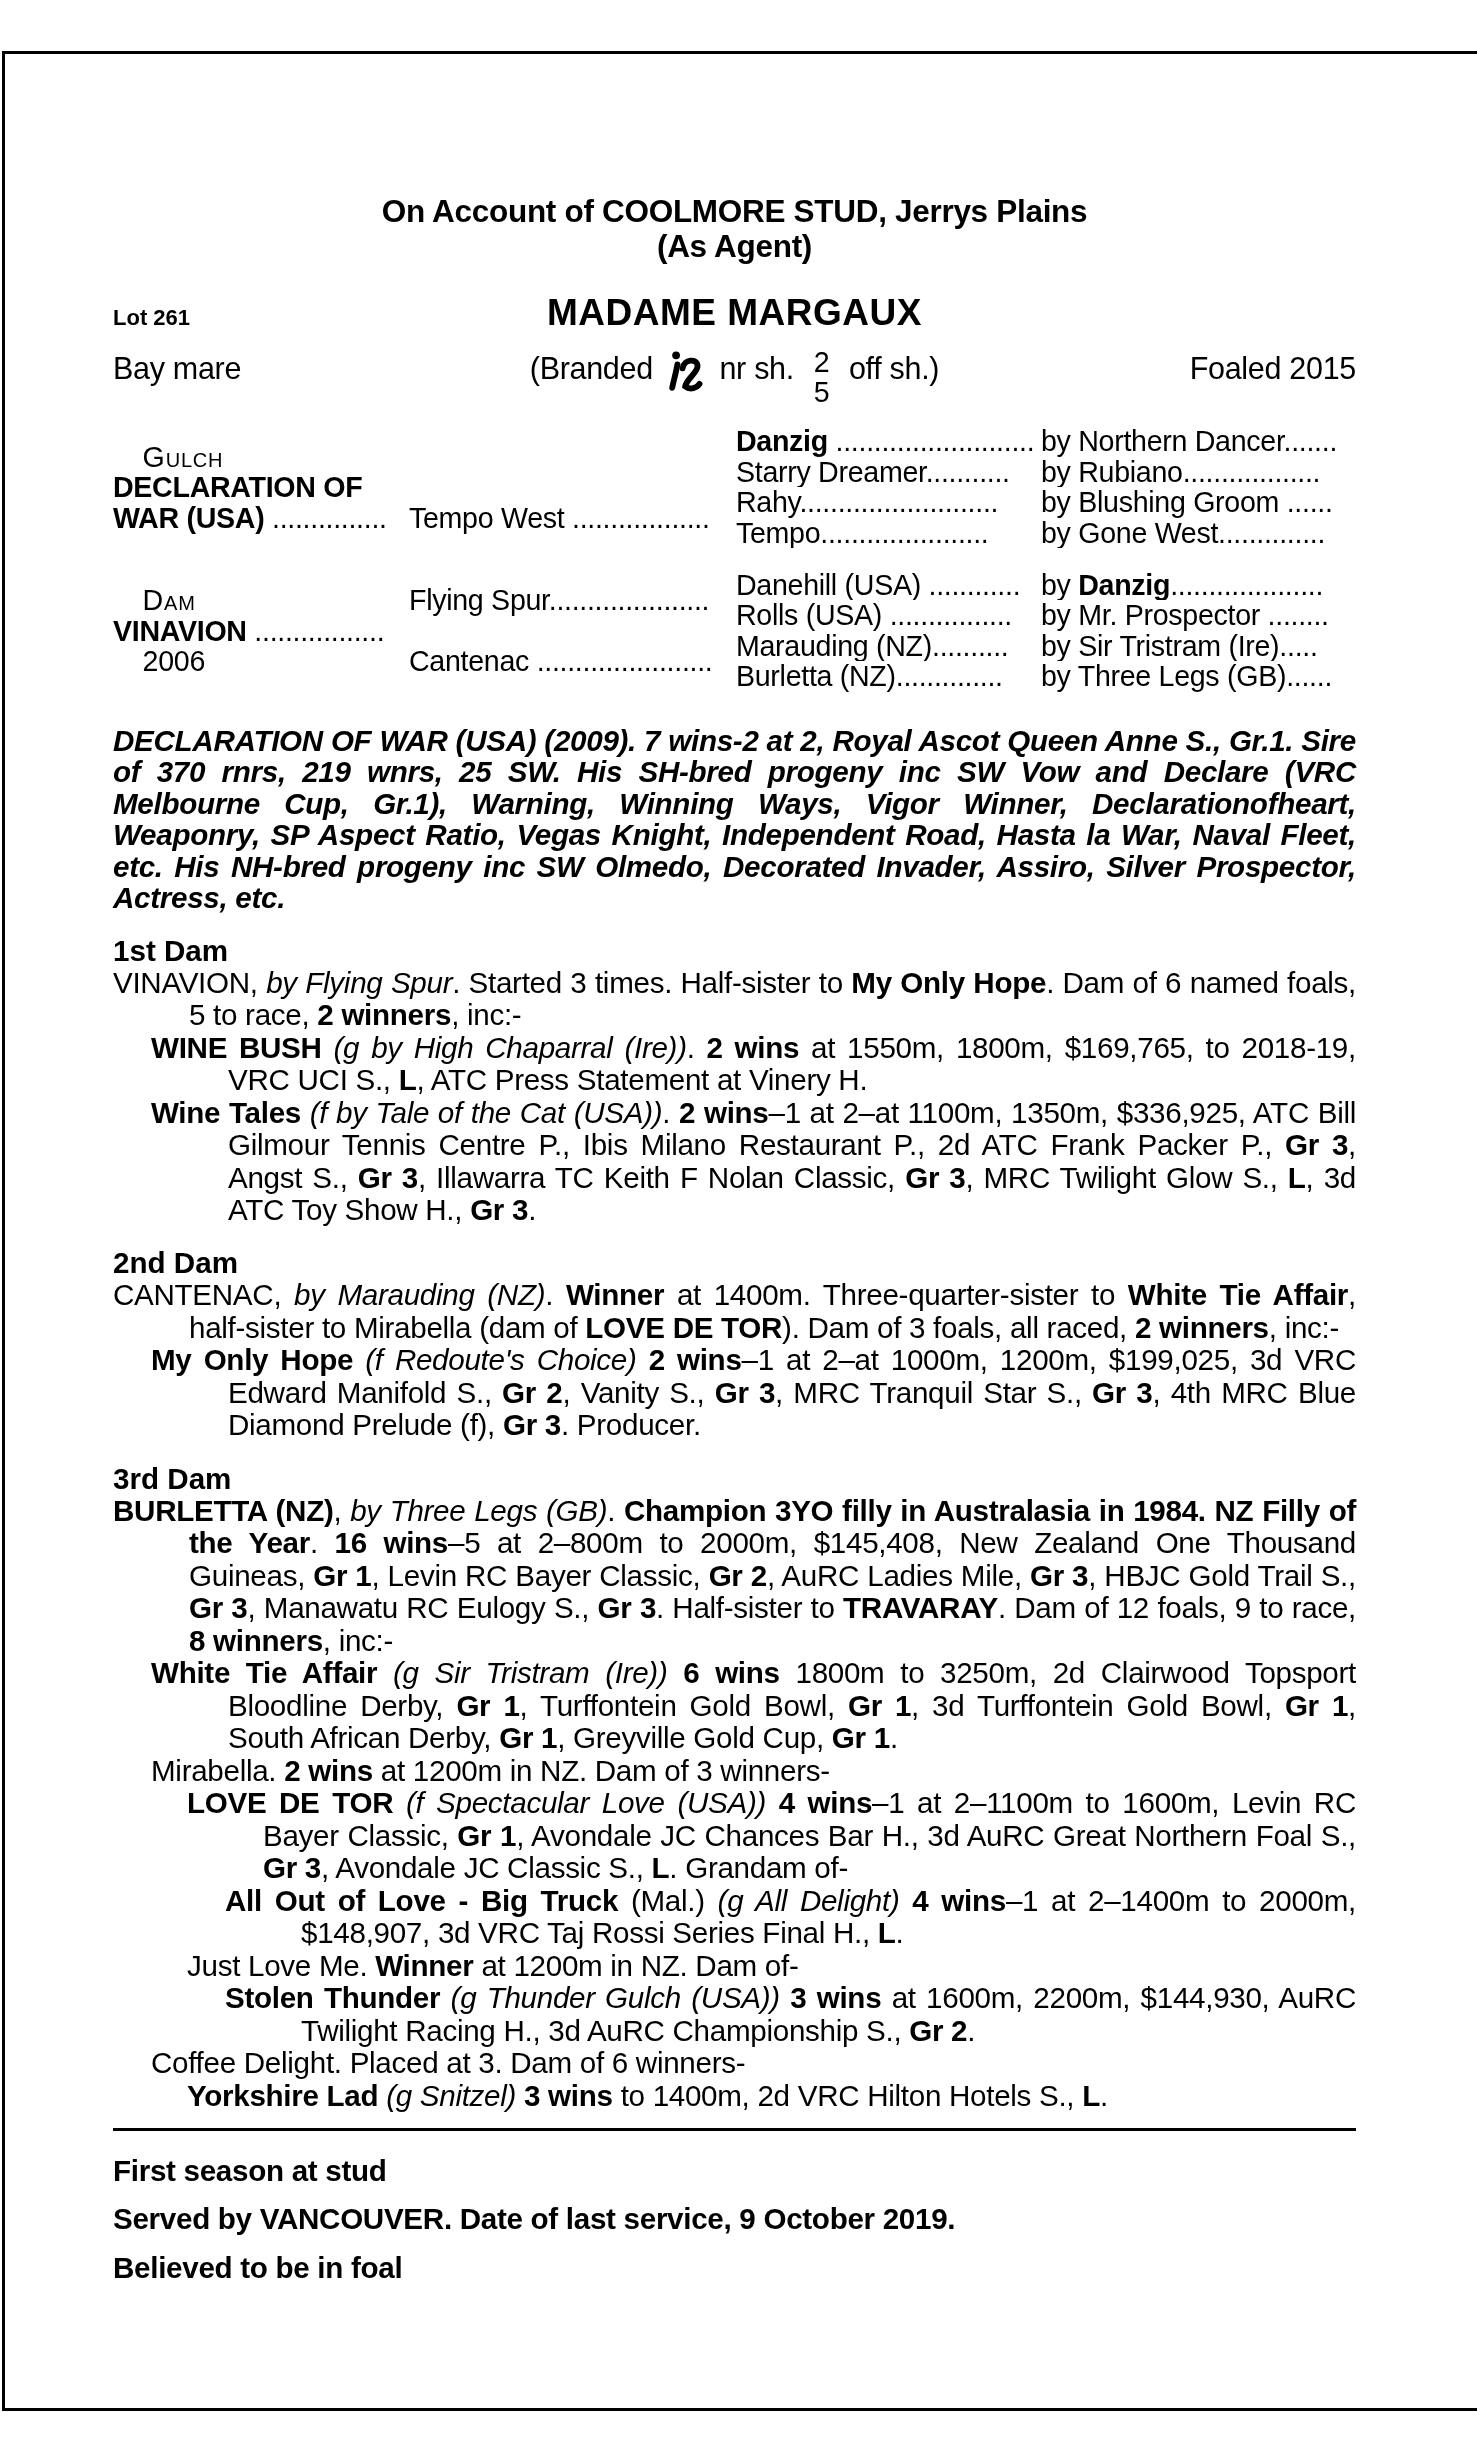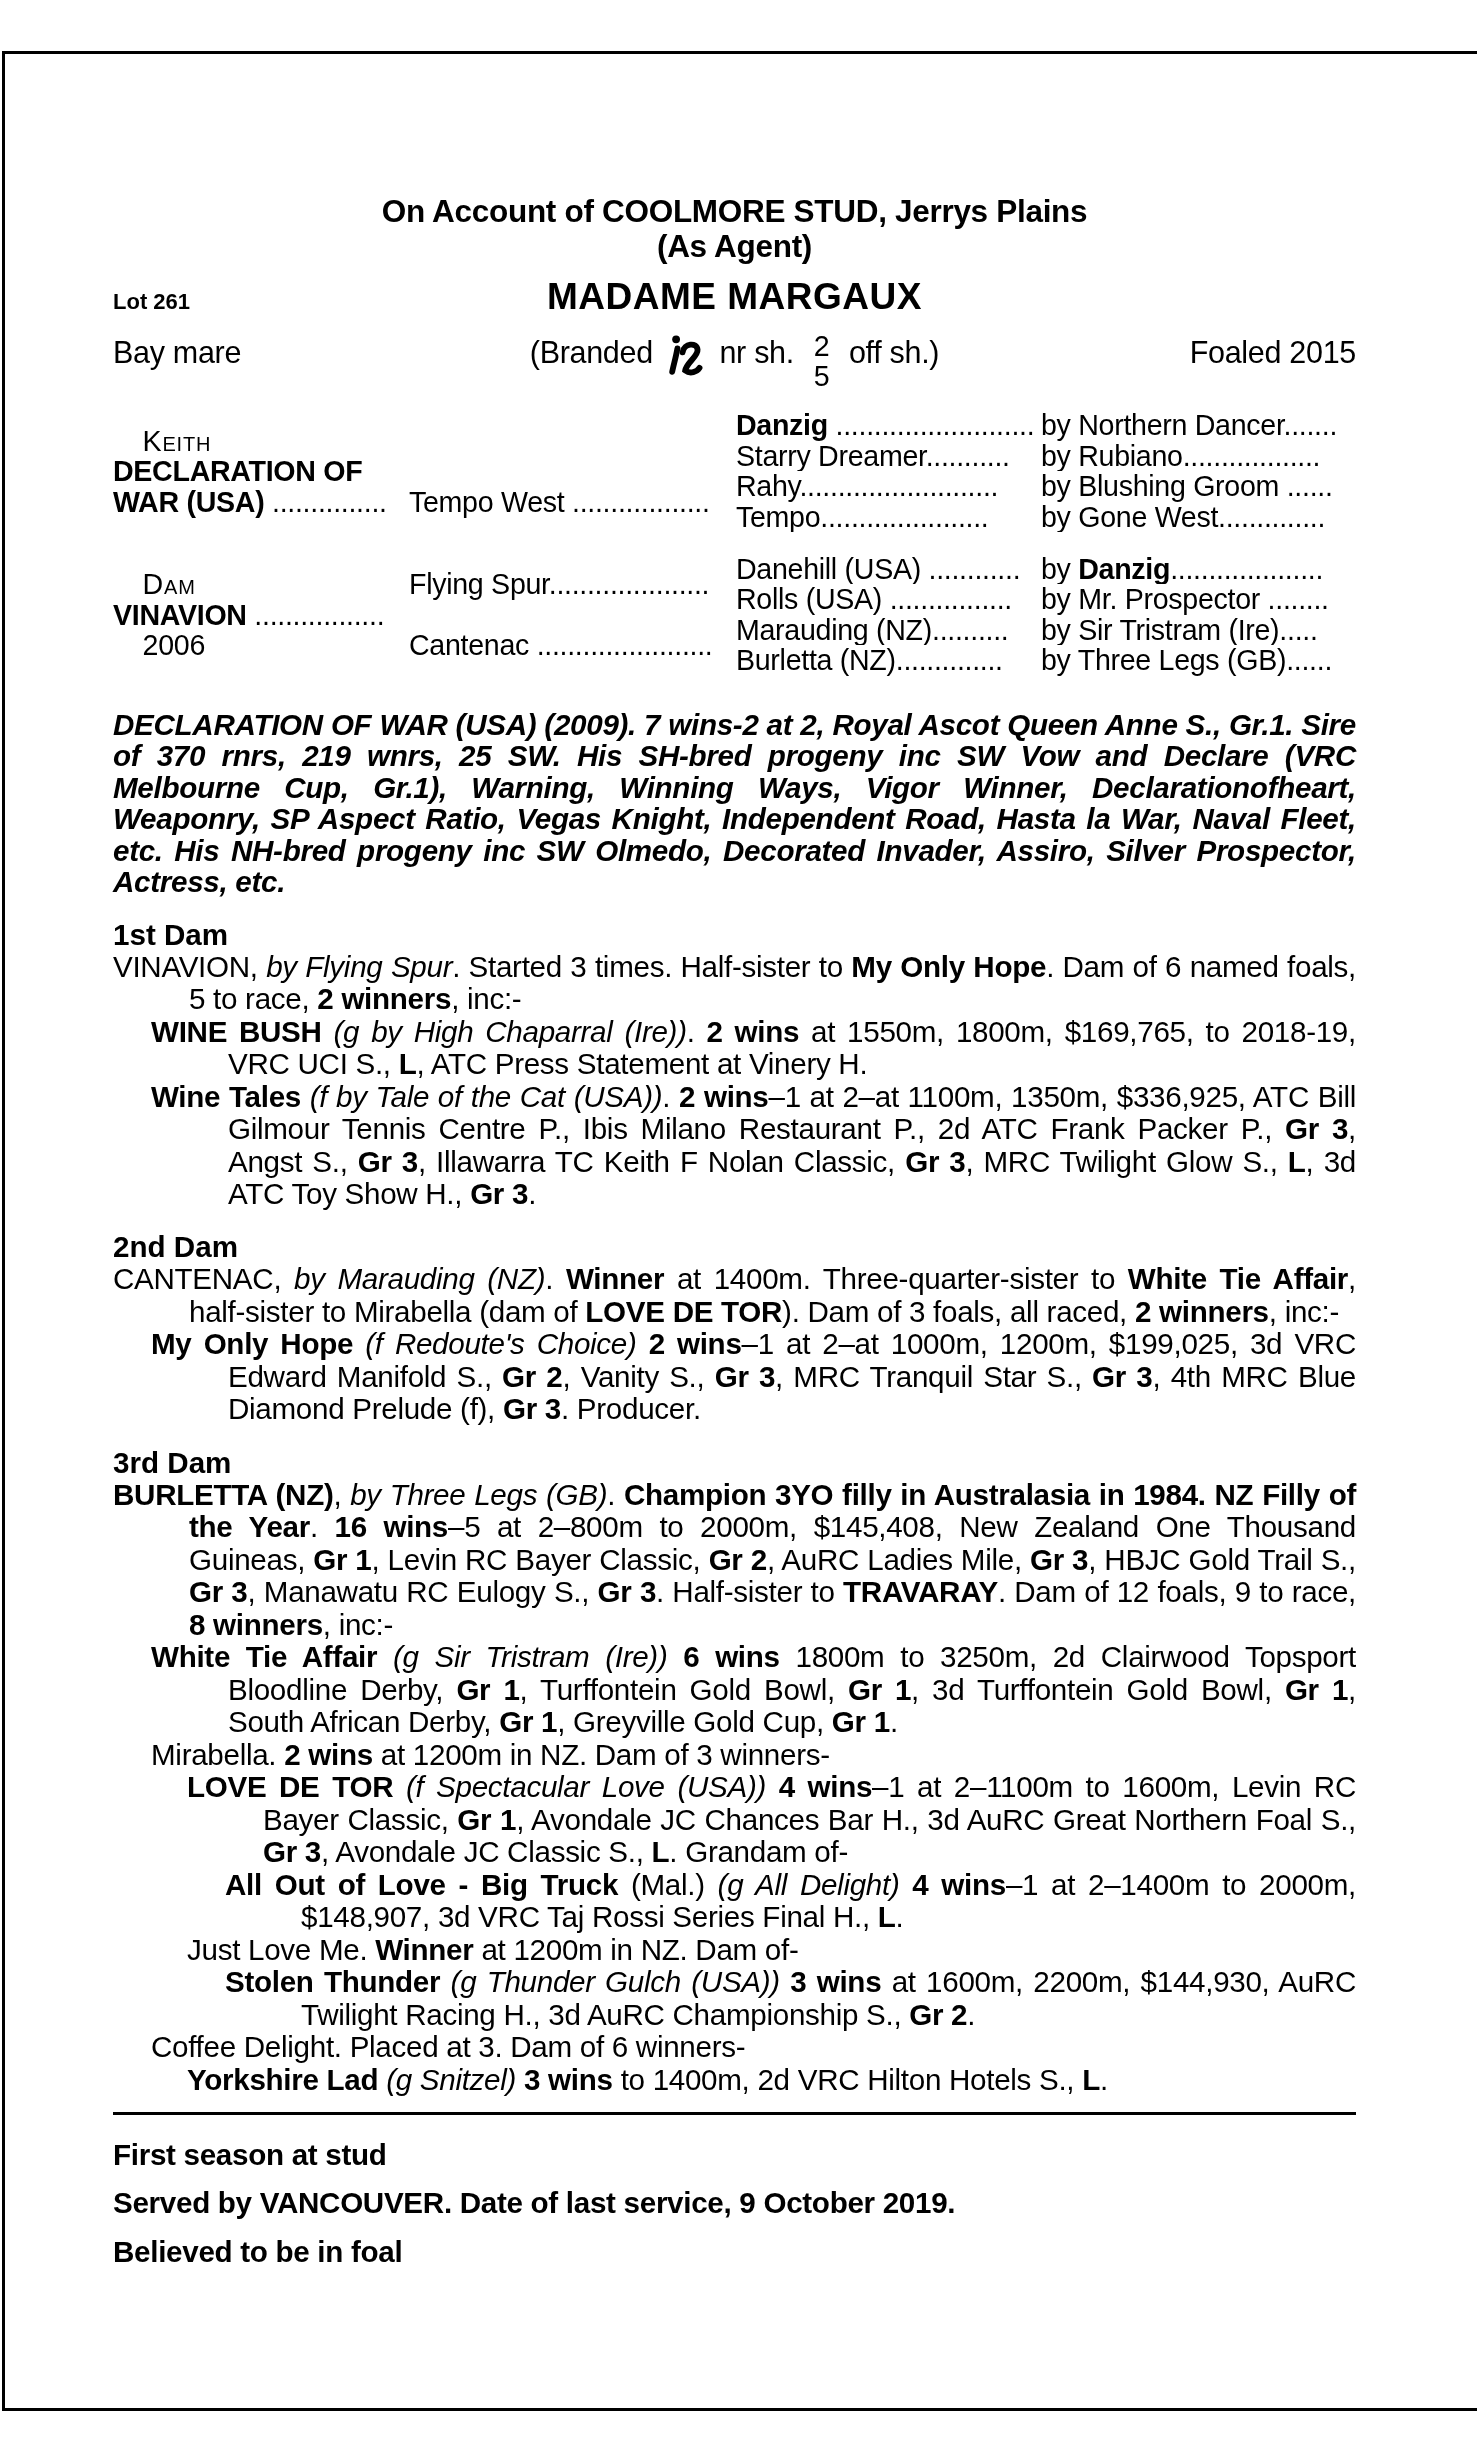--- a/index.html
+++ b/index.html
@@ -20,21 +20,21 @@
   .r-n { font-weight:normal; font-style:normal; }
   .r-b { font-weight:bold; }
   .r-i { font-style:italic; }
   .r-bi { font-weight:bold; font-style:italic; }
 
   
   .account-line { text-align:center; font-weight:bold; font-size:31.5px; line-height:36px; letter-spacing:-0.3px; }
   .agent-line   { text-align:center; font-weight:bold; font-size:31.5px; line-height:35px; letter-spacing:-0.3px; }
   .title-row { display:grid; grid-template-columns:1fr auto 1fr; align-items:baseline; margin-top:11.8px; }
   .lot-number { justify-self:start; font-weight:bold; font-size:22px; }
-  .horse-name { font-weight:bold; font-size:37px; letter-spacing:0.5px; }
+  .horse-name { font-weight:bold; font-size:37px; letter-spacing:0.5px;margin-top:16px; }
   .info-row { display:grid; grid-template-columns:1fr auto 1fr; align-items:center; margin-top:3.9px; font-size:30.5px; letter-spacing:-0.3px; }
   .color-sex { justify-self:start; }
   .foaled { justify-self:end; }
   .branded-line { display:inline-flex; align-items:center; gap:11.8px; }
   .brand-mark { margin:0 2px -9.9px 2px; }
   .brand-frac { display:inline-flex; flex-direction:column; align-items:center; font-size:28.6px; line-height:30.5px; transform:translateY(8.9px); margin:0 7.9px; }
 
   
   .pedigree {
     display:grid;
@@ -99,21 +99,21 @@
         <span>2</span>
         <span>5</span>
       </span>
       <span>off sh.)</span>
     </div>
     <div class="foaled">Foaled 2015</div>
   </div>
 
   <div class="pedigree">
     <div class="ped-cell ped-group" style="grid-area:1 / 1 / 5 / 2">
-      <div class="ped-label">Keith</div>
+      <div class="ped-label">Gulch</div>
       <div><span class="r-b">DECLARATION OF</span></div>
       <div><span class="r-b">WAR (USA)</span><span class="r-n"> ...............</span></div>
     </div>
     <div class="ped-cell ped-group" style="grid-area:6 / 1 / 10 / 2">
       <div class="ped-label">Dam</div>
       <div><span class="r-b">VINAVION</span><span class="r-n"> .................</span></div>
       <div class="ped-year">2006</div>
     </div>
       <div class="ped-cell ped-mid" style="grid-area: 3 / 2 / 5;">
         <span class="r-n">Tempo West ..................</span>

